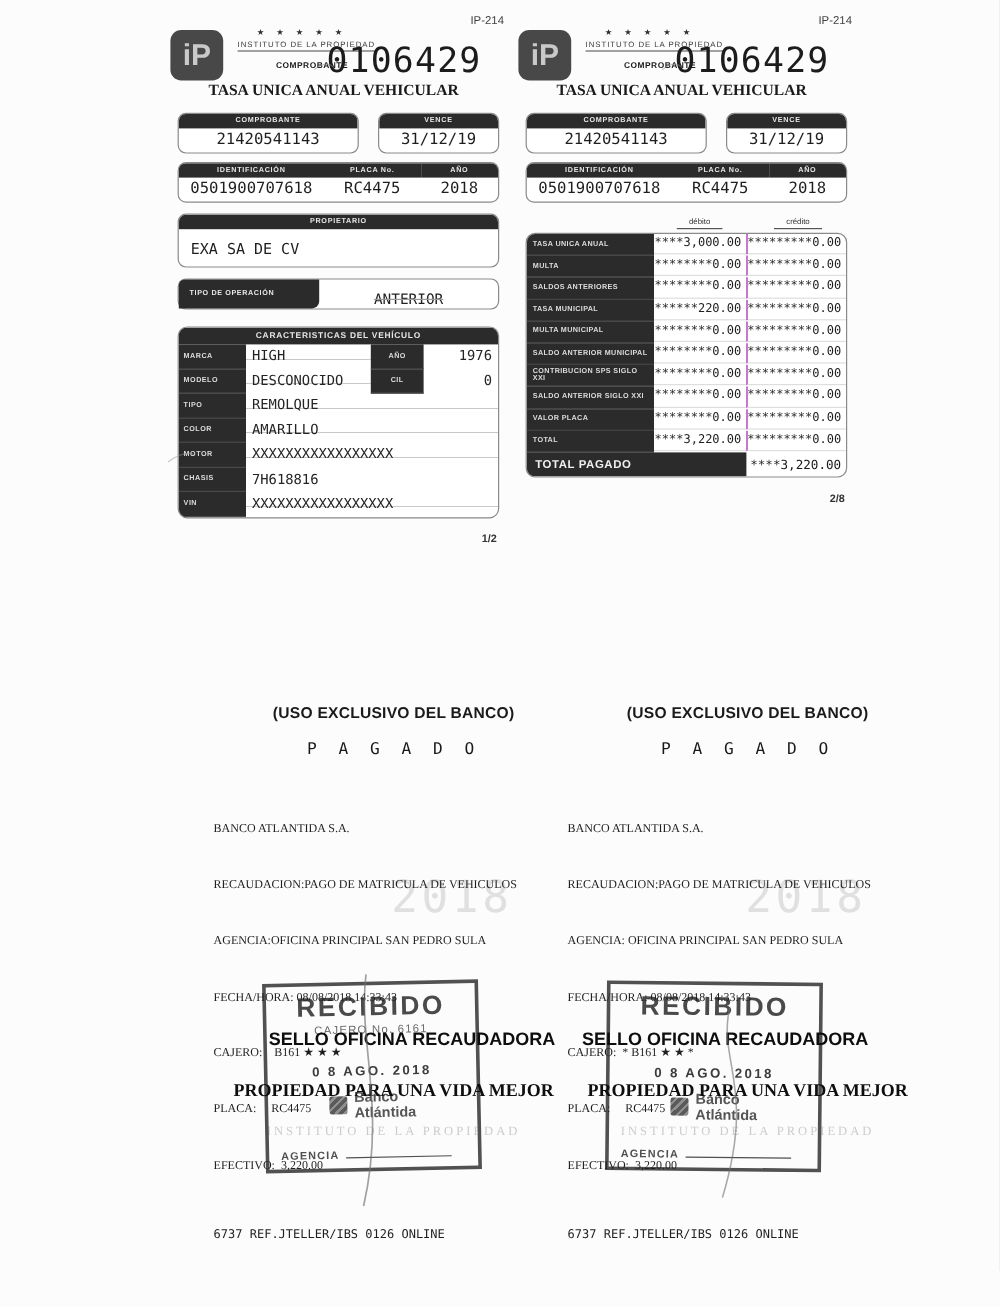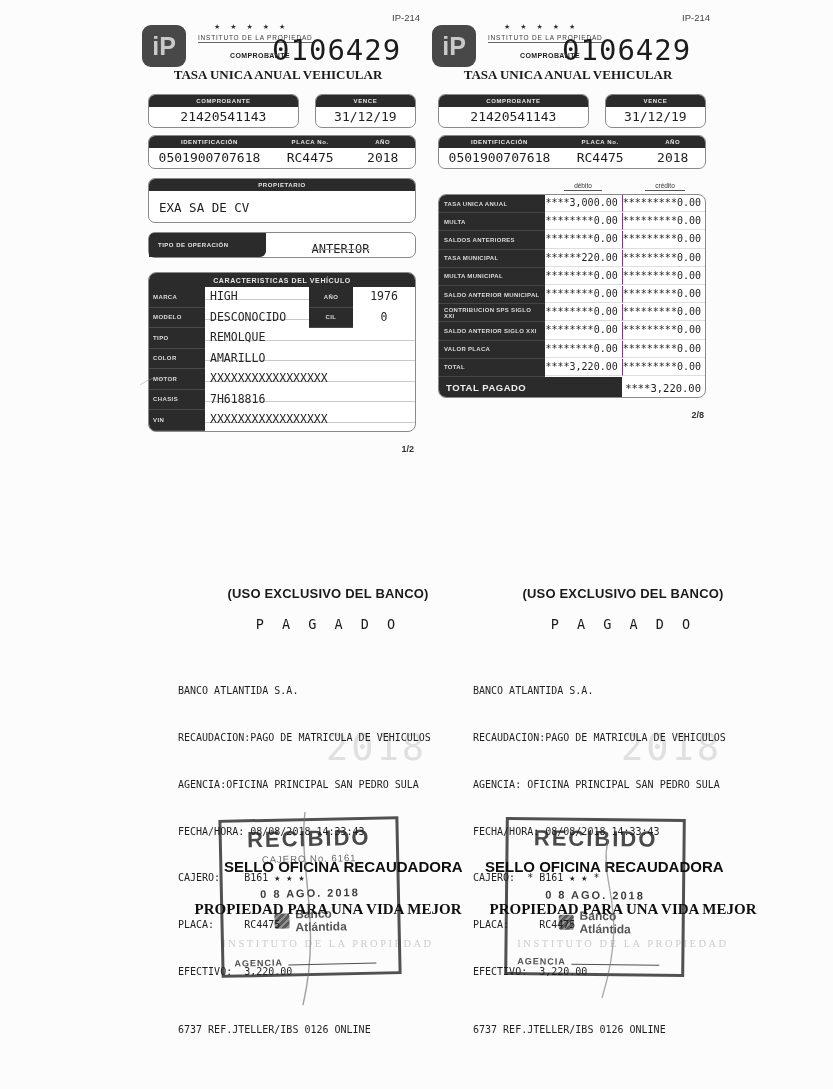--- a/index.html
+++ b/index.html
@@ -56,21 +56,21 @@
   .veh { margin:14px 6px 0 14px; border:1.5px solid #8a8a8a; border-radius:8px; overflow:hidden; background:#fff; }
   .veh .bar { font-size:7px; padding:3.5px 0; }
   .vgrid { display:grid; grid-template-columns:56px 1fr 44px 62px; }
   .vlab { background:#2b2b2b; color:#dcdcdc; font-size:6px; font-weight:700; letter-spacing:.4px;
     display:flex; align-items:center; padding:0 4px; height:19.5px; border-bottom:1px solid #4a4a4a; }
   .vval { font-family:"DejaVu Sans Mono", monospace; font-size:11.5px; color:#242424;
     padding:2px 5px 0; height:19.5px; box-sizing:border-box;
     background:linear-gradient(to bottom, transparent 60%, #c9c9c9 60%, #c9c9c9 63%, transparent 63%); }
   .vval.span { grid-column:2 / 5; }
   .vmini { text-align:center; justify-content:center; }
-  .vmval { text-align:center; background:none; }
+  .vmval { text-align:right; background:none; }
 
   .pg { text-align:right; font-size:9px; font-weight:700; color:#333; margin:12px 8px 0 0; }
 
   .colheads { display:flex; margin:5px 6px 0 14px; }
   .colheads .sp { width:104px; }
   .colheads .ch { flex:1; text-align:center; }
   .colheads .ch span { font-size:6.5px; color:#333; border-bottom:1px solid #555; padding:0 10px 1px; }
 
   .charges { margin:2px 6px 0 14px; border:1.5px solid #8a8a8a; border-radius:8px; overflow:hidden; background:#fff; }
   .cgrid { display:grid; grid-template-columns:106px 1fr 1fr; }
@@ -87,21 +87,21 @@
 
   
   .bank { position:absolute; top:586px; width:300px; }
   .bank.b-left  { left:178px; }
   .bank.b-right { left:473px; }
   .b-head { text-align:center; font-weight:700; font-size:13px; letter-spacing:.2px; }
   .b-pagado { text-align:center; font-family:"DejaVu Sans Mono", monospace;
     font-size:13.5px; letter-spacing:5px; margin-top:15px; }
   .b-lines { margin-top:20px; font-family:"DejaVu Sans Mono", monospace; font-size:10px;
     line-height:15.6px; white-space:pre; color:#1f1f1f; position:relative; z-index:2; }
-  .b-line { white-space:pre; }
+  .b-line { white-space:pre;font-family:Liberation Serif, serif; }
   .b-ref { margin-top:13px; font-family:"DejaVu Sans Mono", monospace; font-size:10px;
     white-space:pre; color:#1f1f1f; position:relative; z-index:2; }
   .b-watermark { position:absolute; top:140px; left:148px; font-family:"DejaVu Sans Mono", monospace;
     font-size:37px; color:#e0e0e0; letter-spacing:3px; z-index:1; }
 
   .stamp { position:absolute; top:232px; left:42px; width:174px; height:152px;
     border:3px solid #515151; transform:rotate(-1.2deg); z-index:1; background:transparent; }
   .bank.b-right .stamp { left:32px; transform:rotate(.6deg); }
   .s-recibido { margin-top:5px; text-align:center; font-size:22px; font-weight:800;
     letter-spacing:2px; color:#4a4a4a; }

